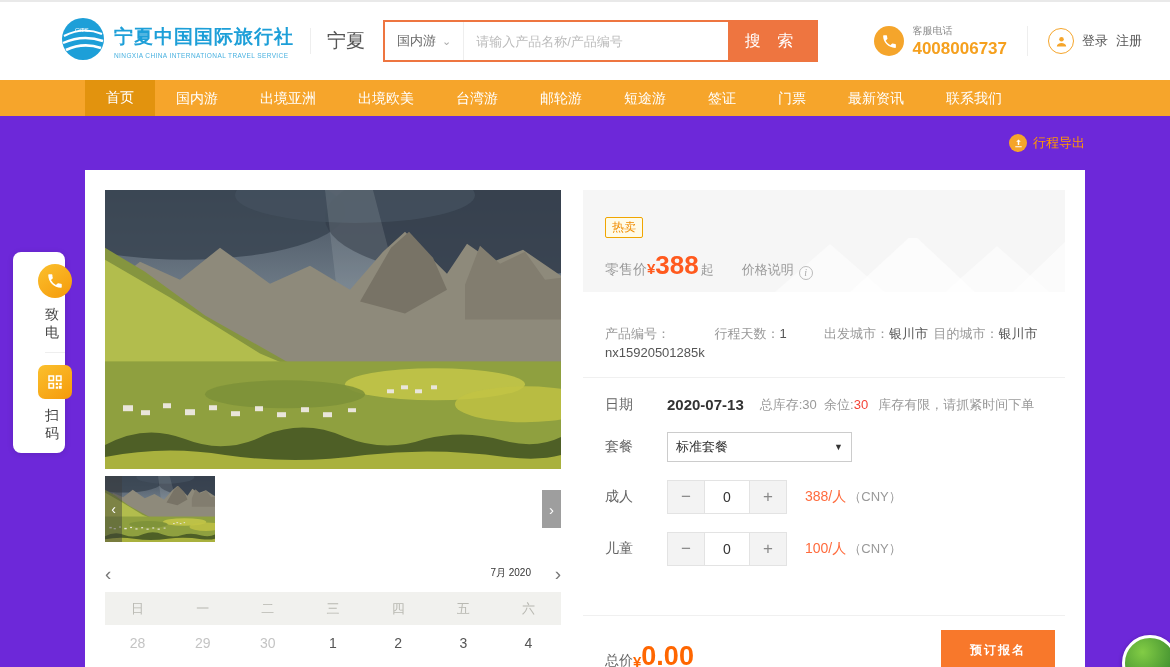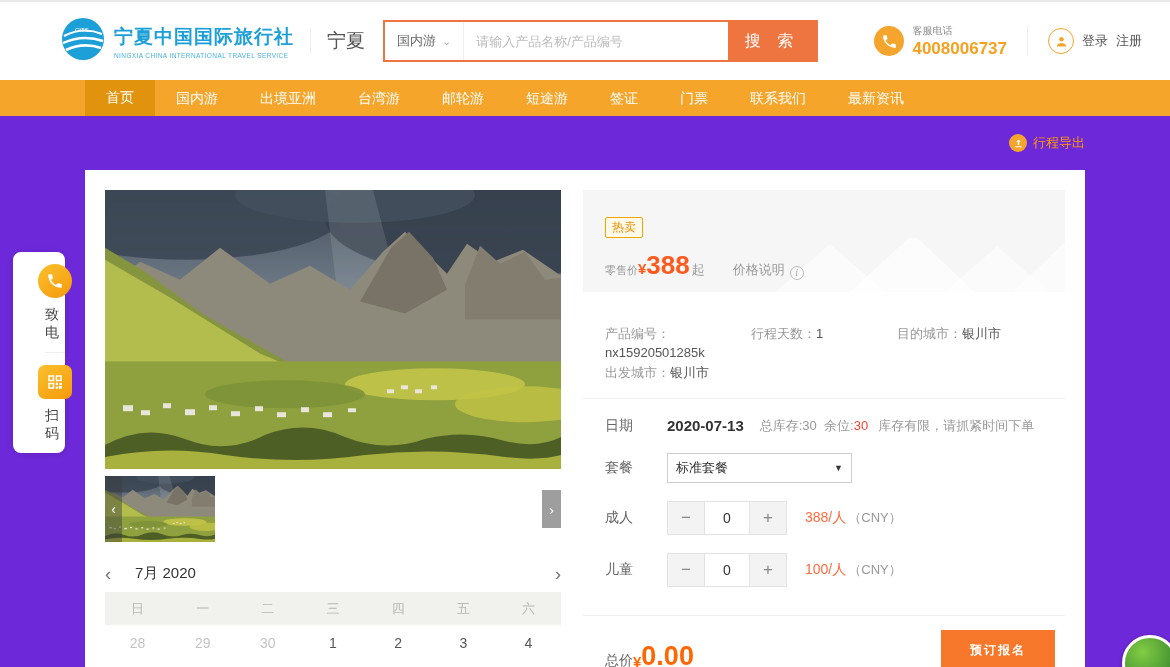--- a/index.html
+++ b/index.html
@@ -47,42 +47,42 @@
   .main-photo { width:456px; height:279px; overflow:hidden; }
   .thumb-strip { position:relative; margin-top:7px; height:68px; }
   .thumb { position:relative; width:110px; height:66px; overflow:hidden; cursor:pointer; }
   .thumb-prev { position:absolute; left:0; top:0; width:17px; height:100%; background:rgba(60,60,60,.45); color:#fff; display:flex; align-items:center; justify-content:center; font-size:14px; cursor:pointer; }
   .strip-next { position:absolute; right:0; top:14px; width:19px; height:38px; background:#9e9e9e; color:#fff; display:flex; align-items:center; justify-content:center; font-size:15px; cursor:pointer; }
 
   .calendar { margin-top:14px; }
   .cal-head { display:flex; align-items:center; height:30px; }
   .cal-arrow { width:30px; color:#777; font-size:19px; cursor:pointer; line-height:1; }
   .cal-arrow.next { text-align:right; }
-  .cal-title { flex:1; text-align:left; font-size:15px; color:#333; }
+  .cal-title { flex:1; text-align:right; font-size:10px; color:#333; }
   .cal-grid { display:grid; grid-template-columns:repeat(7,1fr); text-align:center; }
   .cal-weekdays { background:#f1f1ee; margin-top:4px; }
   .cal-weekdays span { font-size:13px; color:#b9b9b2; line-height:33px; }
   .cal-dates span { font-size:14px; color:#555; line-height:36px; cursor:pointer; }
   .cal-dates span.muted { color:#c4c4c4; }
 
   
   .right-col { flex:1; display:flex; flex-direction:column; height:480px; }
   .panel-top { background:#f6f6f6; padding:18px 22px 12px 22px; position:relative; overflow:hidden; }
   .prod-title { font-size:18px; color:#333; font-weight:normal; position:relative; z-index:1; }
   .badge { display:inline-block; margin-top:9px; font-size:12px; color:#f08c00; border:1px solid #f0a500; background:#fffbe8; padding:1px 6px; border-radius:2px; position:relative; z-index:1; }
   .price-row { margin-top:14px; display:flex; align-items:baseline; position:relative; z-index:1; }
-  .price-prefix { font-size:11px; color:#999; }
+  .price-prefix { font-size:14px; color:#999; }
   .price-cur { font-size:15px; color:#ff5a1e; font-weight:bold; }
   .price-amount { font-size:26px; color:#ff5a1e; font-weight:bold; line-height:1; }
   .price-suffix { font-size:13px; color:#999; margin-left:2px; }
   .price-note { font-size:13px; color:#999; margin-left:28px; cursor:pointer; }
   .info-circle { display:inline-flex; width:14px; height:14px; border:1px solid #bbb; border-radius:50%; color:#aaa; font-size:10px; align-items:center; justify-content:center; margin-left:5px; vertical-align:-2px; font-style:italic; font-family:"Liberation Serif",serif; }
   .pattern { position:absolute; right:0; bottom:0; width:420px; height:54px; }
 
-  .info-grid { margin-top:32px; padding:0 22px; display:grid; grid-template-columns:1fr 1fr 1fr; row-gap:2px; }
+  .info-grid { margin-top:32px; padding:0 22px; display:grid; grid-template-columns:1fr 1fr 1fr 1fr; row-gap:2px; }
   .info-label { font-size:13px; color:#999; }
   .info-value { font-size:13px; color:#555; }
   .hr { border-bottom:1px solid #f0f0f0; margin:16px 0 0 0; }
 
   .frow { display:flex; align-items:center; margin-top:18px; padding:0 22px; }
   .flabel { width:62px; flex:none; font-size:14px; color:#666;font-family:Liberation Serif, serif; }
   .date-val { font-size:15px; font-weight:bold; color:#333; margin-right:16px; }
   .stock-txt { font-size:13px; color:#999; }
   .stock-txt .red { color:#f44336; }
   .warn-txt { font-size:13px; color:#999; margin-left:10px;font-family:Liberation Serif, serif; }
@@ -168,27 +168,28 @@
         <a>注册</a>
       </div>
     </div>
   </header>
 
   <nav class="nav">
     <div class="nav-inner">
       <a class="nav-item active">首页</a>
       <a class="nav-item">国内游</a>
       <a class="nav-item">出境亚洲</a>
+      <a class="nav-item">出境欧美</a>
       <a class="nav-item">台湾游</a>
       <a class="nav-item">邮轮游</a>
       <a class="nav-item">短途游</a>
       <a class="nav-item">签证</a>
       <a class="nav-item">门票</a>
+      <a class="nav-item">最新资讯</a>
       <a class="nav-item">联系我们</a>
-      <a class="nav-item">最新资讯</a>
     </div>
   </nav>
 
   <div class="toolbar-row">
     <div class="export-link">
       <span class="export-circle">
         <svg width="11" height="11" viewBox="0 0 24 24">
             <path fill="#fff" d="M12 3l5 5h-3.4v7h-3.2V8H7l5-5zM5 18h14v2.4H5z"></path>
           </svg>
       </span>
@@ -297,22 +298,22 @@
           <span class="price-cur">¥</span>
           <span class="price-amount">388</span>
           <span class="price-suffix">起</span>
           <span class="price-note"><span>价格说明</span><span class="info-circle">i</span></span>
         </div>
       </div>
 
       <div class="info-grid">
         <div><span class="info-label">产品编号：</span><span class="info-value">nx15920501285k</span></div>
         <div><span class="info-label">行程天数：</span><span class="info-value">1</span></div>
+        <div><span class="info-label">出发城市：</span><span class="info-value">银川市</span></div>
         <div><span class="info-label">目的城市：</span><span class="info-value">银川市</span></div>
-        <div><span class="info-label">出发城市：</span><span class="info-value">银川市</span></div>
       </div>
       <div class="hr"></div>
 
       <div class="frow">
         <span class="flabel">日期</span>
         <span class="date-val">2020-07-13</span>
         <span class="stock-txt">
           <span>总库存:</span><span>30</span>&nbsp;&nbsp;<span>余位:</span><span class="red">30</span>
         </span>
         <span class="warn-txt">库存有限，请抓紧时间下单</span>

